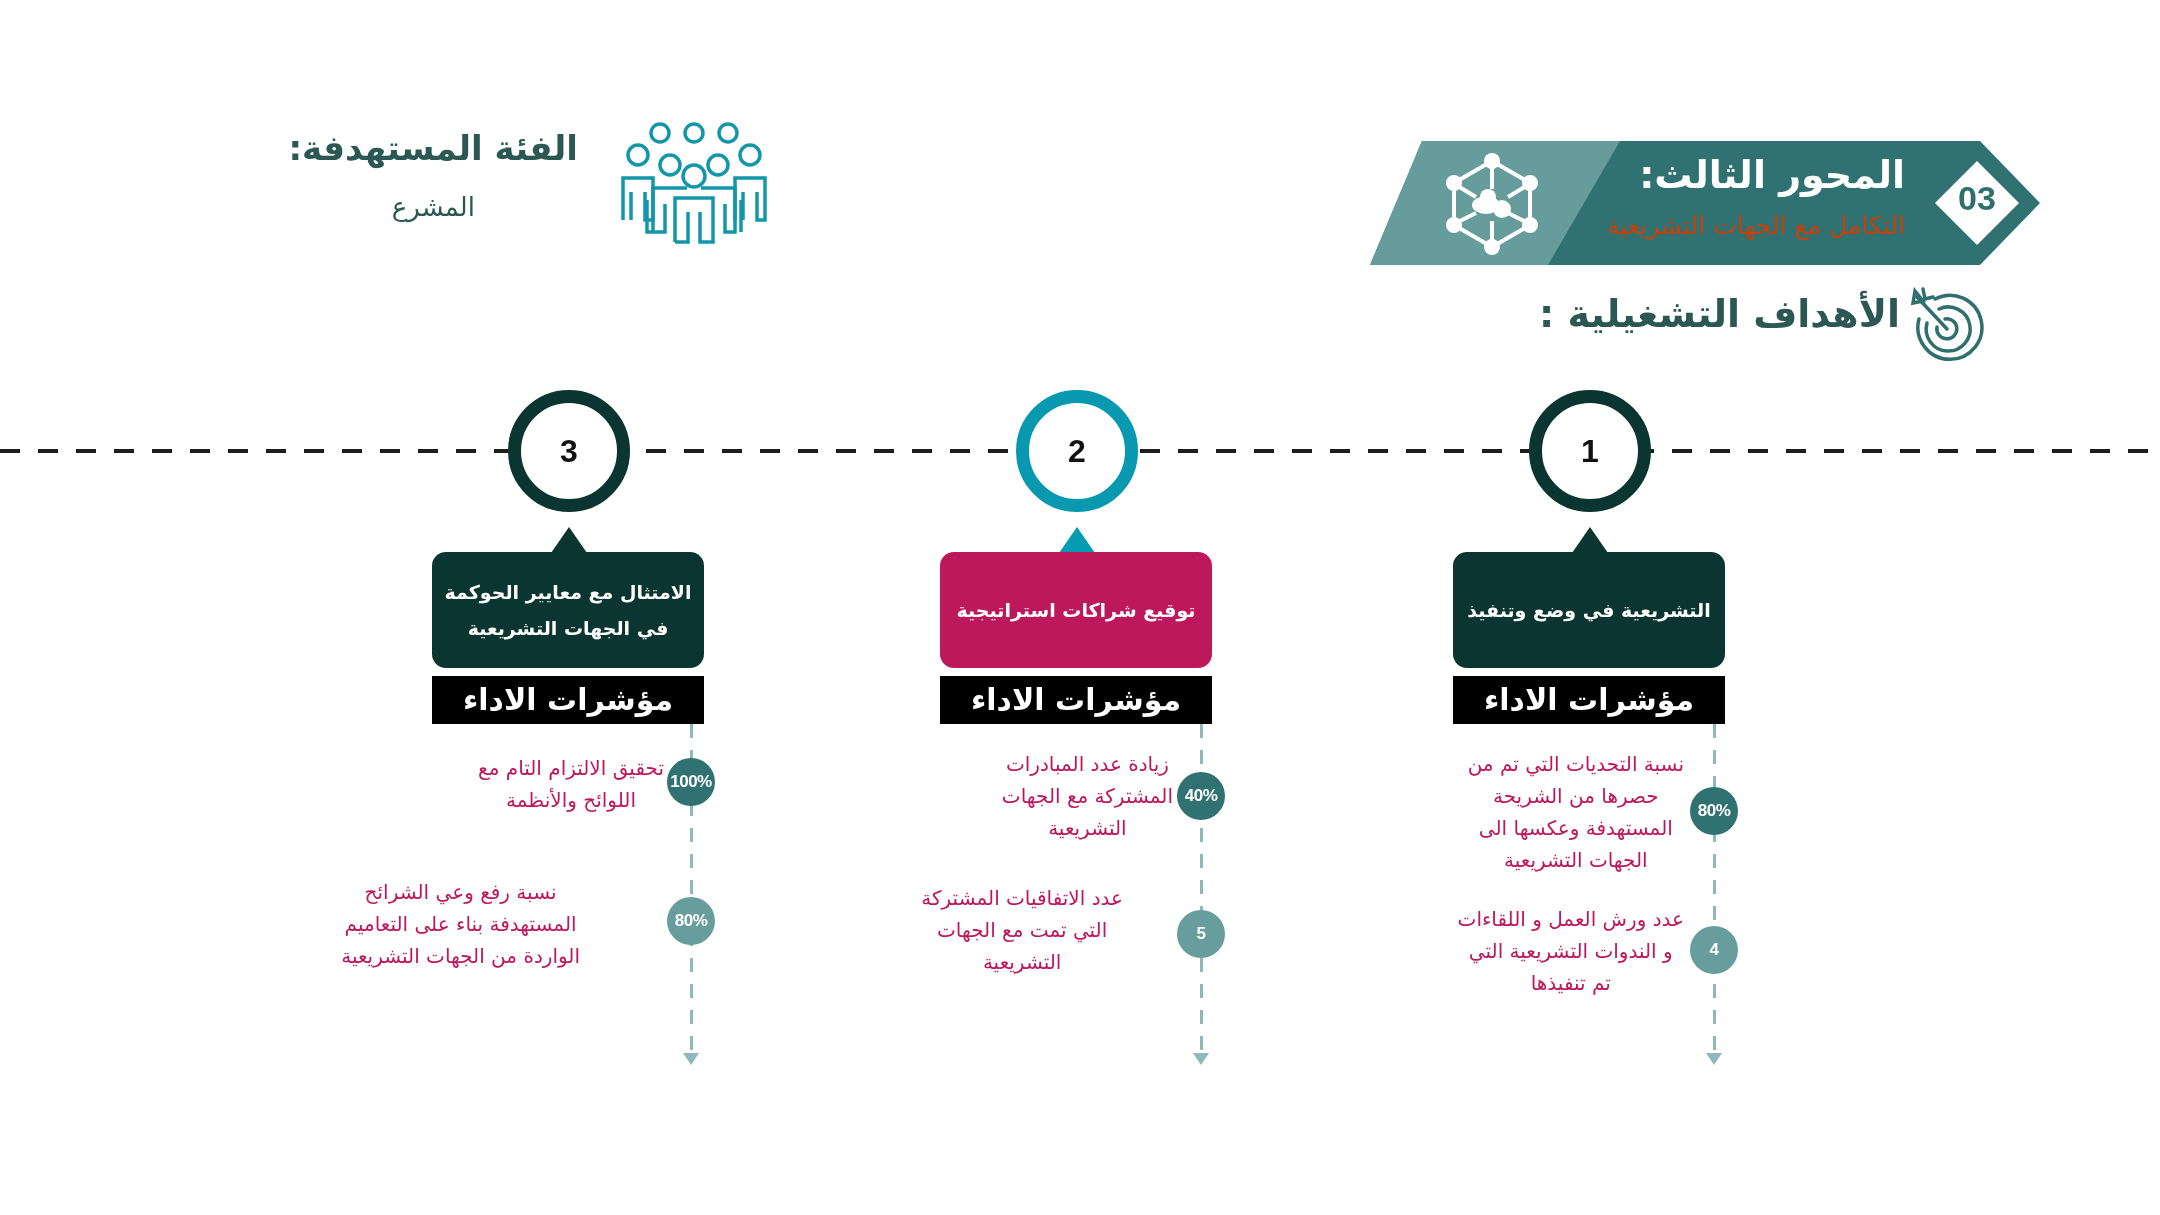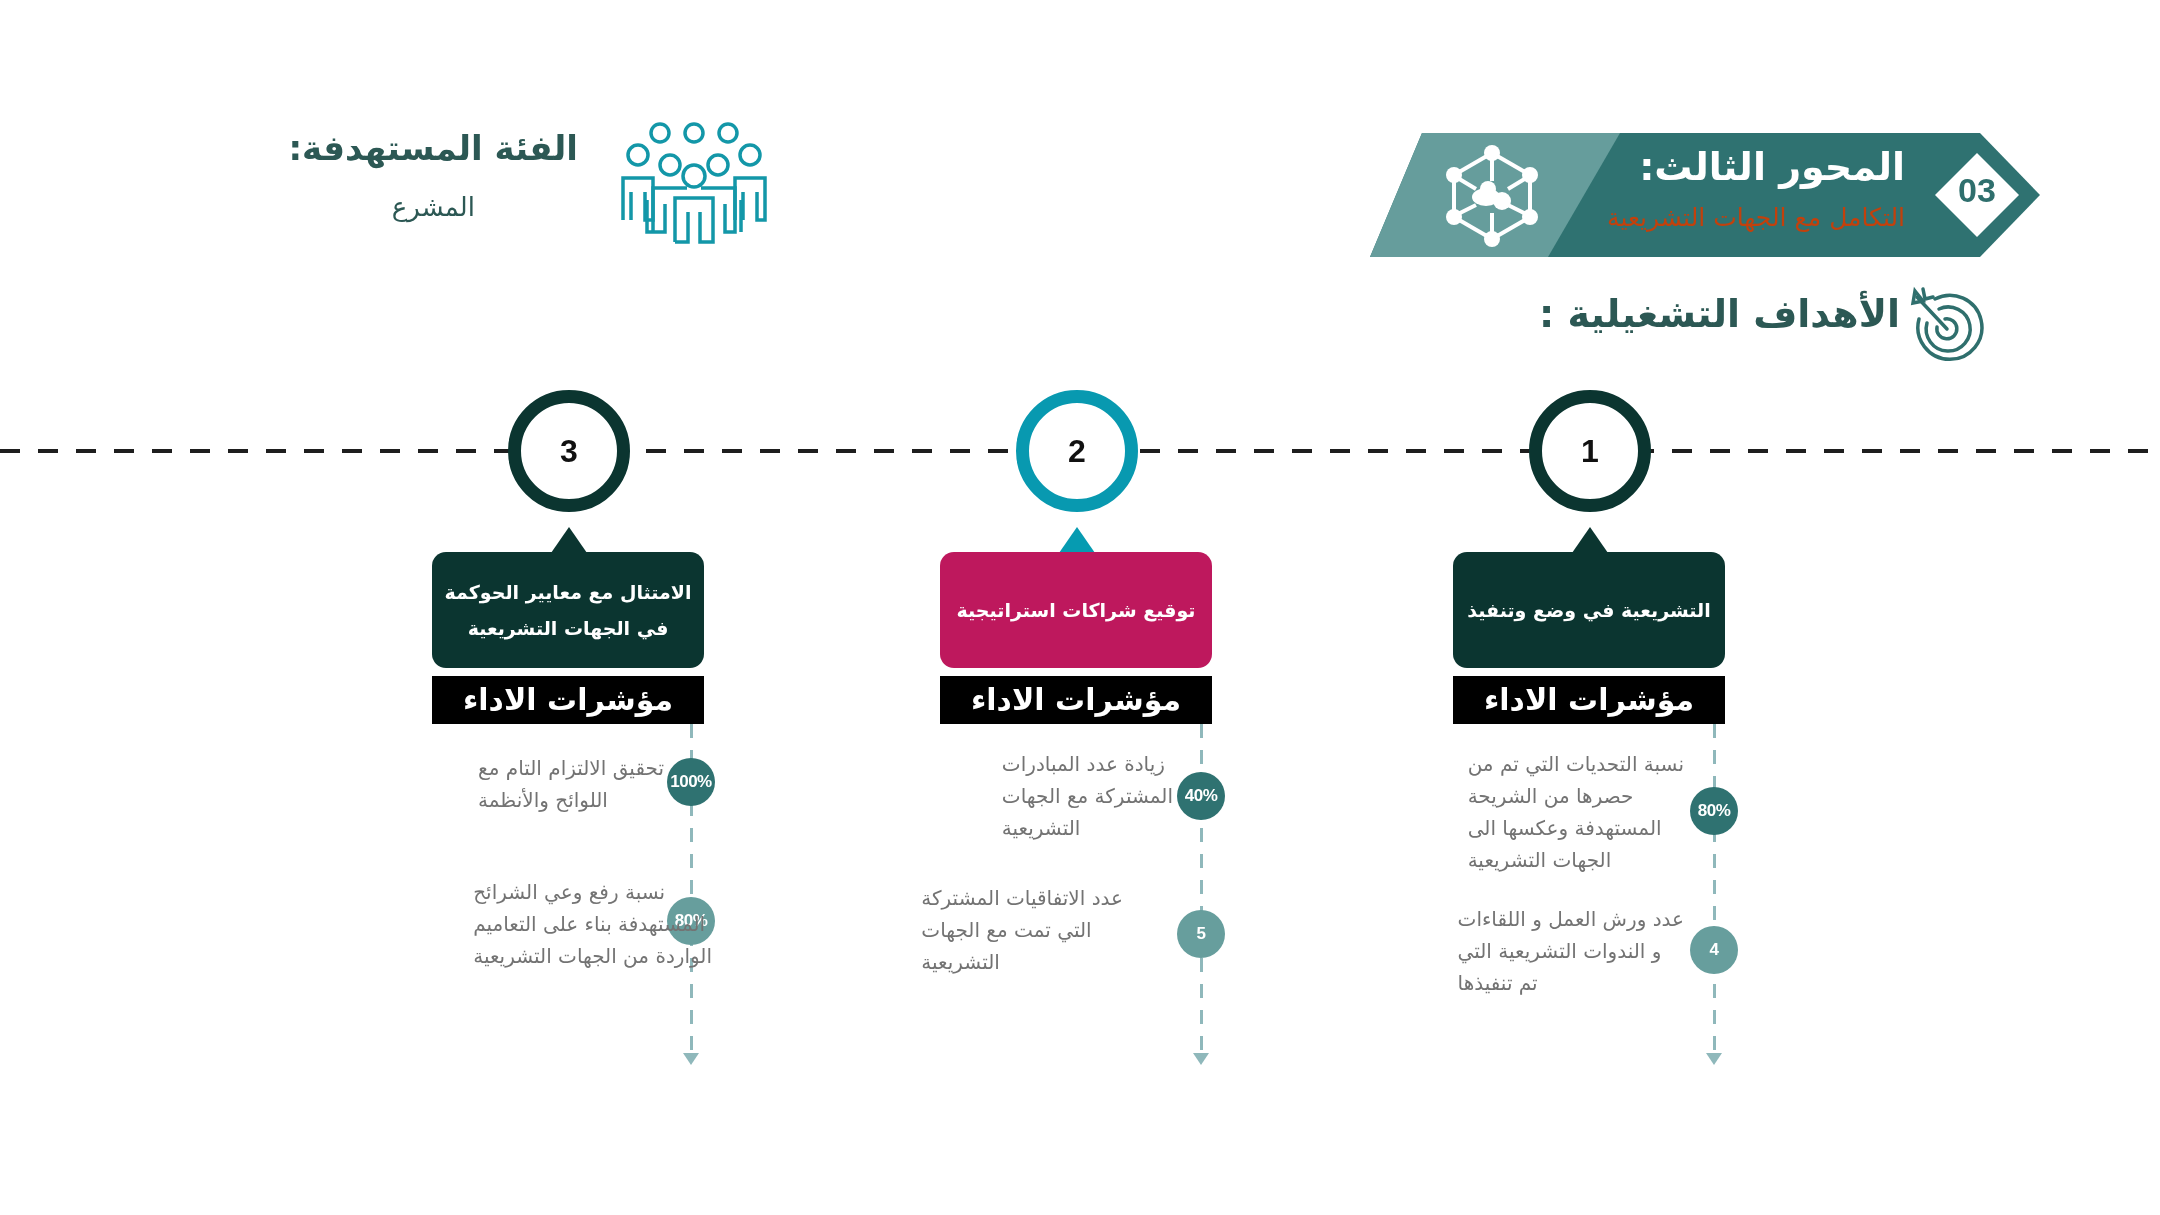--- a/index.html
+++ b/index.html
@@ -1,21 +1,21 @@
 <!DOCTYPE html>
 <html lang="ar"><head>
   <meta charset="utf-8">
   <style>
     * { box-sizing: border-box; margin: 0; padding: 0; }
     html, body { width: 2160px; height: 1215px; background: #ffffff; overflow: hidden; }
     body { position: relative; font-family: "DejaVu Sans", sans-serif; color: #1a1a1a; }
     .abs { position: absolute; }
 
     
-    .banner { left: 1370px; top: 133px; width: 670px; height: 120px; }
+    .banner { left: 1370px; top: 141px; width: 670px; height: 120px; }
     .banner svg { position: absolute; left: 0; top: 0; }
     .banner-title { position: absolute; right: 135px; top: 12px; font-size: 38px; font-weight: bold; color: #ffffff; direction: rtl; white-space: nowrap; }
     .banner-sub { position: absolute; right: 135px; top: 70px; font-size: 25px; color: #c2410c; direction: rtl; white-space: nowrap; }
     .banner-num { position: absolute; left: 577px; top: 38px; width: 60px; text-align: center; font-size: 34px; font-weight: bold; color: #2f6f6d; font-family: "Liberation Sans", sans-serif; }
 
     
     .goals-heading { right: 260px; top: 292px; font-size: 38px; font-weight: bold; color: #2c5854; direction: rtl; white-space: nowrap; }
     .target-icon { left: 1905px; top: 285px; width: 80px; height: 80px; }
 
     
@@ -36,21 +36,21 @@
     .pointer.teal { border-bottom-color: #069bb1; }
 
     .kpi-header { width: 272px; height: 48px; background: #000000; color: #fff; font-size: 30px; font-weight: bold; text-align: center; direction: rtl; line-height: 48px; letter-spacing: 3px; }
 
     .vline { width: 3px; background-image: linear-gradient(to bottom, #8fb8bb 0, #8fb8bb 14px, transparent 14px, transparent 26px); background-size: 3px 26px; background-repeat: repeat-y; }
     .arrow-down { width: 0; height: 0; border-left: 8px solid transparent; border-right: 8px solid transparent; border-top: 12px solid #8fb8bb; }
 
     .kpi-badge { width: 48px; height: 48px; border-radius: 50%; display: flex; align-items: center; justify-content: center; color: #fff; font-size: 17px; font-weight: bold; font-family: "Liberation Sans", sans-serif; letter-spacing: -0.5px; }
     .kpi-badge.dark { background: #2f7271; }
     .kpi-badge.light { background: #679e9d; }
-    .kpi-text { direction: rtl; text-align: left; font-size: 20px; line-height: 32px; color: #737373; white-space: nowrap; }
+    .kpi-text { direction: rtl; text-align: center; font-size: 20px; line-height: 32px; color: #be185d; white-space: nowrap; }
   </style>
 </head>
 <body>
 
 <div class="abs banner">
   <svg width="670" height="124" viewBox="0 0 670 124">
     <polygon points="52,0 610,0 670,62 610,124 0,124" fill="#2f7271"></polygon>
     <polygon points="52,0 250,0 178,124 0,124" fill="#669d9c"></polygon>
     <polygon points="607,20 649,62 607,104 565,62" fill="#ffffff"></polygon>
   </svg>
@@ -186,17 +186,17 @@
 <div class="abs kpi-header" style="left:432px;top:676px;">مؤشرات الاداء</div>
 <div class="abs vline" style="left:690px;top:724px;height:332px;"></div>
 <div class="abs arrow-down" style="left:683px;top:1053px;"></div>
 
 <div class="abs kpi-badge dark" style="left:667px;top:758px;">100%</div>
 <div class="abs kpi-text" style="right:1496px;top:752px;">
   <div>تحقيق الالتزام التام مع</div>
   <div>اللوائح والأنظمة</div>
 </div>
 <div class="abs kpi-badge light" style="left:667px;top:897px;">80%</div>
-<div class="abs kpi-text" style="right:1448px;top:876px;margin-left:9px;">
+<div class="abs kpi-text" style="right:1580px;top:876px;margin-left:9px;">
   <div>نسبة رفع وعي الشرائح</div>
   <div>المستهدفة بناء على التعاميم</div>
   <div>الواردة من الجهات التشريعية</div>
 </div>
 
 </body></html>

